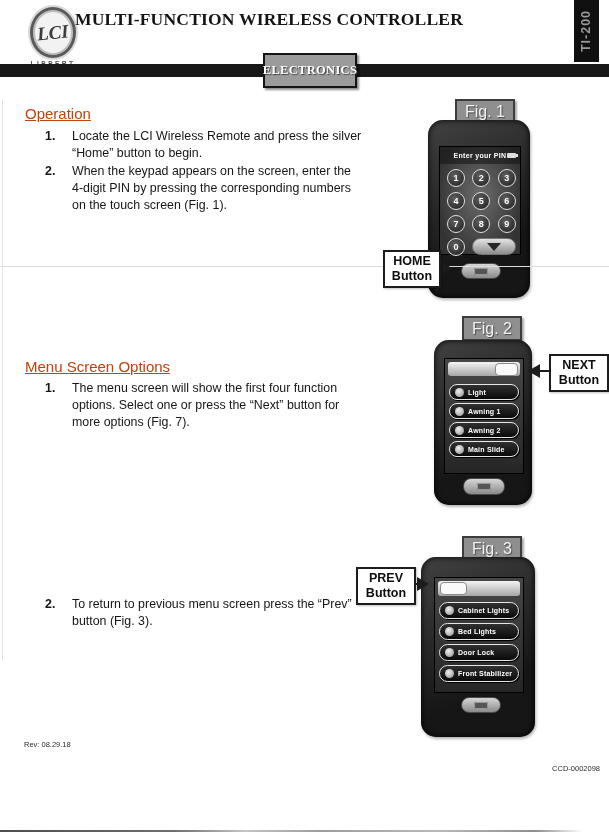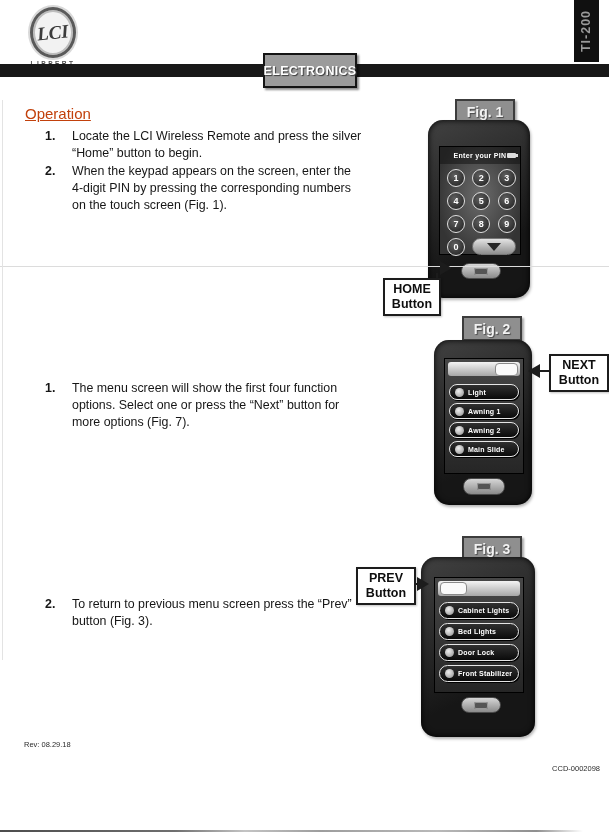--- a/index.html
+++ b/index.html
@@ -21,36 +21,36 @@
   .title-block{position:absolute;left:40px;top:9px;width:458px;text-align:center;
     font-family:"Liberation Serif",serif;font-weight:bold;color:#141414;}
   .title-line{font-size:17.5px;line-height:21.5px;letter-spacing:0.2px;}
   .black-bar{position:absolute;left:0;top:64px;width:609px;height:13px;background:#181818;}
   .badge{
     position:absolute;left:263px;top:53px;width:90px;height:31px;
     background:#9b9b9b;border:2px solid #141414;box-shadow:2px 2px 2px rgba(0,0,0,.45);
     display:flex;align-items:center;justify-content:center;
   }
   .badge span{color:#fff;font-weight:bold;font-size:12.5px;letter-spacing:0.3px;
-    text-shadow:1px 1px 1px #3a3a3a;}
+    text-shadow:1px 1px 1px #3a3a3a;font-family:Liberation Serif, serif;}
   .doc-tab{position:absolute;left:574px;top:0;width:25px;height:62px;background:#101010;
     display:flex;align-items:center;justify-content:center;}
   .doc-tab span{transform:rotate(-90deg);color:#9a9a9a;font-weight:bold;font-size:12.5px;
     letter-spacing:1px;white-space:nowrap;}
   
   .sec-heading{position:absolute;font-size:15px;color:#c2410c;text-decoration:underline;}
   .step{position:absolute;display:flex;font-size:12.4px;line-height:17px;color:#161616;}
   .step .num{font-weight:bold;width:27px;flex:0 0 27px;}
   .step .txt{width:293px;}
   
   .figlabel{
     position:absolute;width:56px;height:21px;background:#8f8f8f;border:2px solid #3c3c3c;
     box-shadow:2px 2px 2px #aaa;display:flex;align-items:center;justify-content:center;
   }
-  .figlabel span{color:#f2f2f2;font-weight:bold;font-size:14px;text-shadow:1px 1px 1px #4a4a4a;}
+  .figlabel span{color:#f2f2f2;font-weight:normal;font-size:16px;text-shadow:1px 1px 1px #4a4a4a;}
   .callout{
     position:absolute;background:#fff;border:2px solid #1c1c1c;padding:2px 6px;
     text-align:center;font-weight:bold;font-size:12.5px;line-height:15px;color:#0e0e0e;
     box-shadow:1px 1px 2px rgba(0,0,0,.25);z-index:5;
   }
   .remote{position:absolute;border-radius:15px;
     background:linear-gradient(155deg,#414141,#161616 70%);
     box-shadow:inset 0 0 6px #000, 1px 2px 3px rgba(0,0,0,.3);}
   .screen{position:absolute;border:1px solid #000;
     background:radial-gradient(ellipse at 50% 45%, #6b6b6b, #343434 78%);}
@@ -107,20 +107,21 @@
 
   <div class="logo-wrap">
     <div class="logo-oval">
       <span class="logo-mono">LCI</span>
     </div>
     <div class="logo-line1">LIPPERT</div>
     <div class="logo-line2">COMPONENTS</div>
   </div>
 
   <div class="title-block">
+    <div class="title-line">MULTI-FUNCTION WIRELESS CONTROLLER</div>
   </div>
 
   <div class="black-bar"></div>
   <div class="badge">
     <span>ELECTRONICS</span>
   </div>
   <div class="doc-tab">
     <span>TI-200</span>
   </div>
 
@@ -128,20 +129,21 @@
 
   <div class="step" style="left:45px;top:128px;">
     <span class="num">1.</span>
     <span class="txt">Locate the LCI Wireless Remote and press the silver “Home” button to begin.</span>
   </div>
   <div class="step" style="left:45px;top:163px;">
     <span class="num">2.</span>
     <span class="txt">When the keypad appears on the screen, enter the 4-digit PIN by pressing the corresponding numbers on the touch screen (Fig. 1).</span>
   </div>
 
+  <div class="sec-heading" style="left:25px;top:358px;">Menu Screen Options</div>
 
   <div class="step" style="left:45px;top:380px;">
     <span class="num">1.</span>
     <span class="txt">The menu screen will show the first four function options.  Select one or press the “Next” button for more options (Fig. 7).</span>
   </div>
   <div class="step" style="left:45px;top:596px;">
     <span class="num">2.</span>
     <span class="txt">To return to previous menu screen press the “Prev” button (Fig. 3).</span>
   </div>
 
@@ -168,21 +170,21 @@
           <div class="key" style="grid-column:1;">0</div>
           <div class="key-wide">
               <i></i>
             </div>
         </div>
       </div>
       <div class="home-btn" style="left:33px;top:143px;width:38px;height:14px;">
           <i></i>
         </div>
     </div>
-    <div class="callout" style="left:383px;top:250px;width:42px;margin-top:28px;">
+    <div class="callout" style="left:383px;top:250px;width:42px;">
       <div>HOME</div>
       <div>Button</div>
     </div>
     <div class="tri-right" style="left:440px;top:261px;"></div>
     <div class="conn" style="left:436px;top:273px;width:2px;height:18px;"></div>
   </div>
 
   <div>
     <div class="figlabel" style="left:462px;top:316px;">
       <span>Fig. 2</span>

